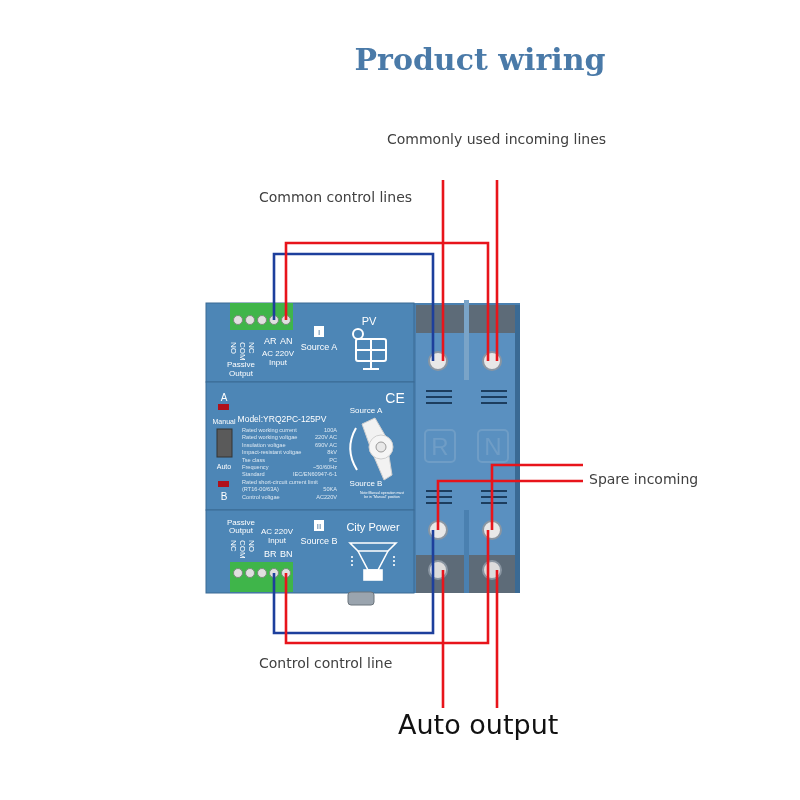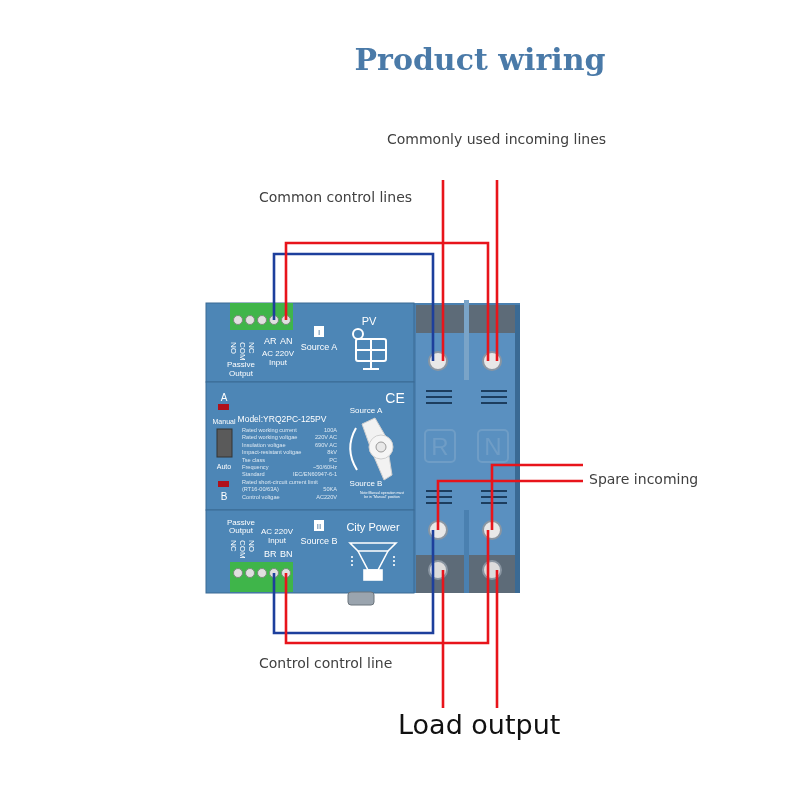--- a/index.html
+++ b/index.html
@@ -12,21 +12,21 @@
 </style>
 </head>
 <body>
 
 <div class="abs title" style="left:0;width:960px;">Product wiring</div>
 
 <div class="abs lbl" style="left:387px;top:131px;">Commonly used incoming lines</div>
 <div class="abs lbl" style="left:259px;top:189px;">Common control lines</div>
 <div class="abs lbl" style="left:589px;top:455px;margin-top:16px;">Spare incoming</div>
 <div class="abs lbl" style="left:259px;top:655px;">Control control line</div>
-<div class="abs lbl big" style="left:398px;top:709px;">Load output</div>
+<div class="abs lbl big" style="left:398px;top:709px;">Auto output</div>
 
 <svg class="abs" style="left:0;top:0;" width="800" height="800" viewBox="0 0 800 800">
 
   <g>
 
     <rect x="413" y="303" width="107" height="290" fill="#4a80b0"></rect>
     <rect x="416" y="305" width="48" height="28" fill="#5d6b78"></rect>
     <rect x="469" y="305" width="48" height="28" fill="#5d6b78"></rect>
     <rect x="416" y="333" width="48" height="47" fill="#5a90c0"></rect>
     <rect x="469" y="333" width="48" height="47" fill="#5a90c0"></rect>

